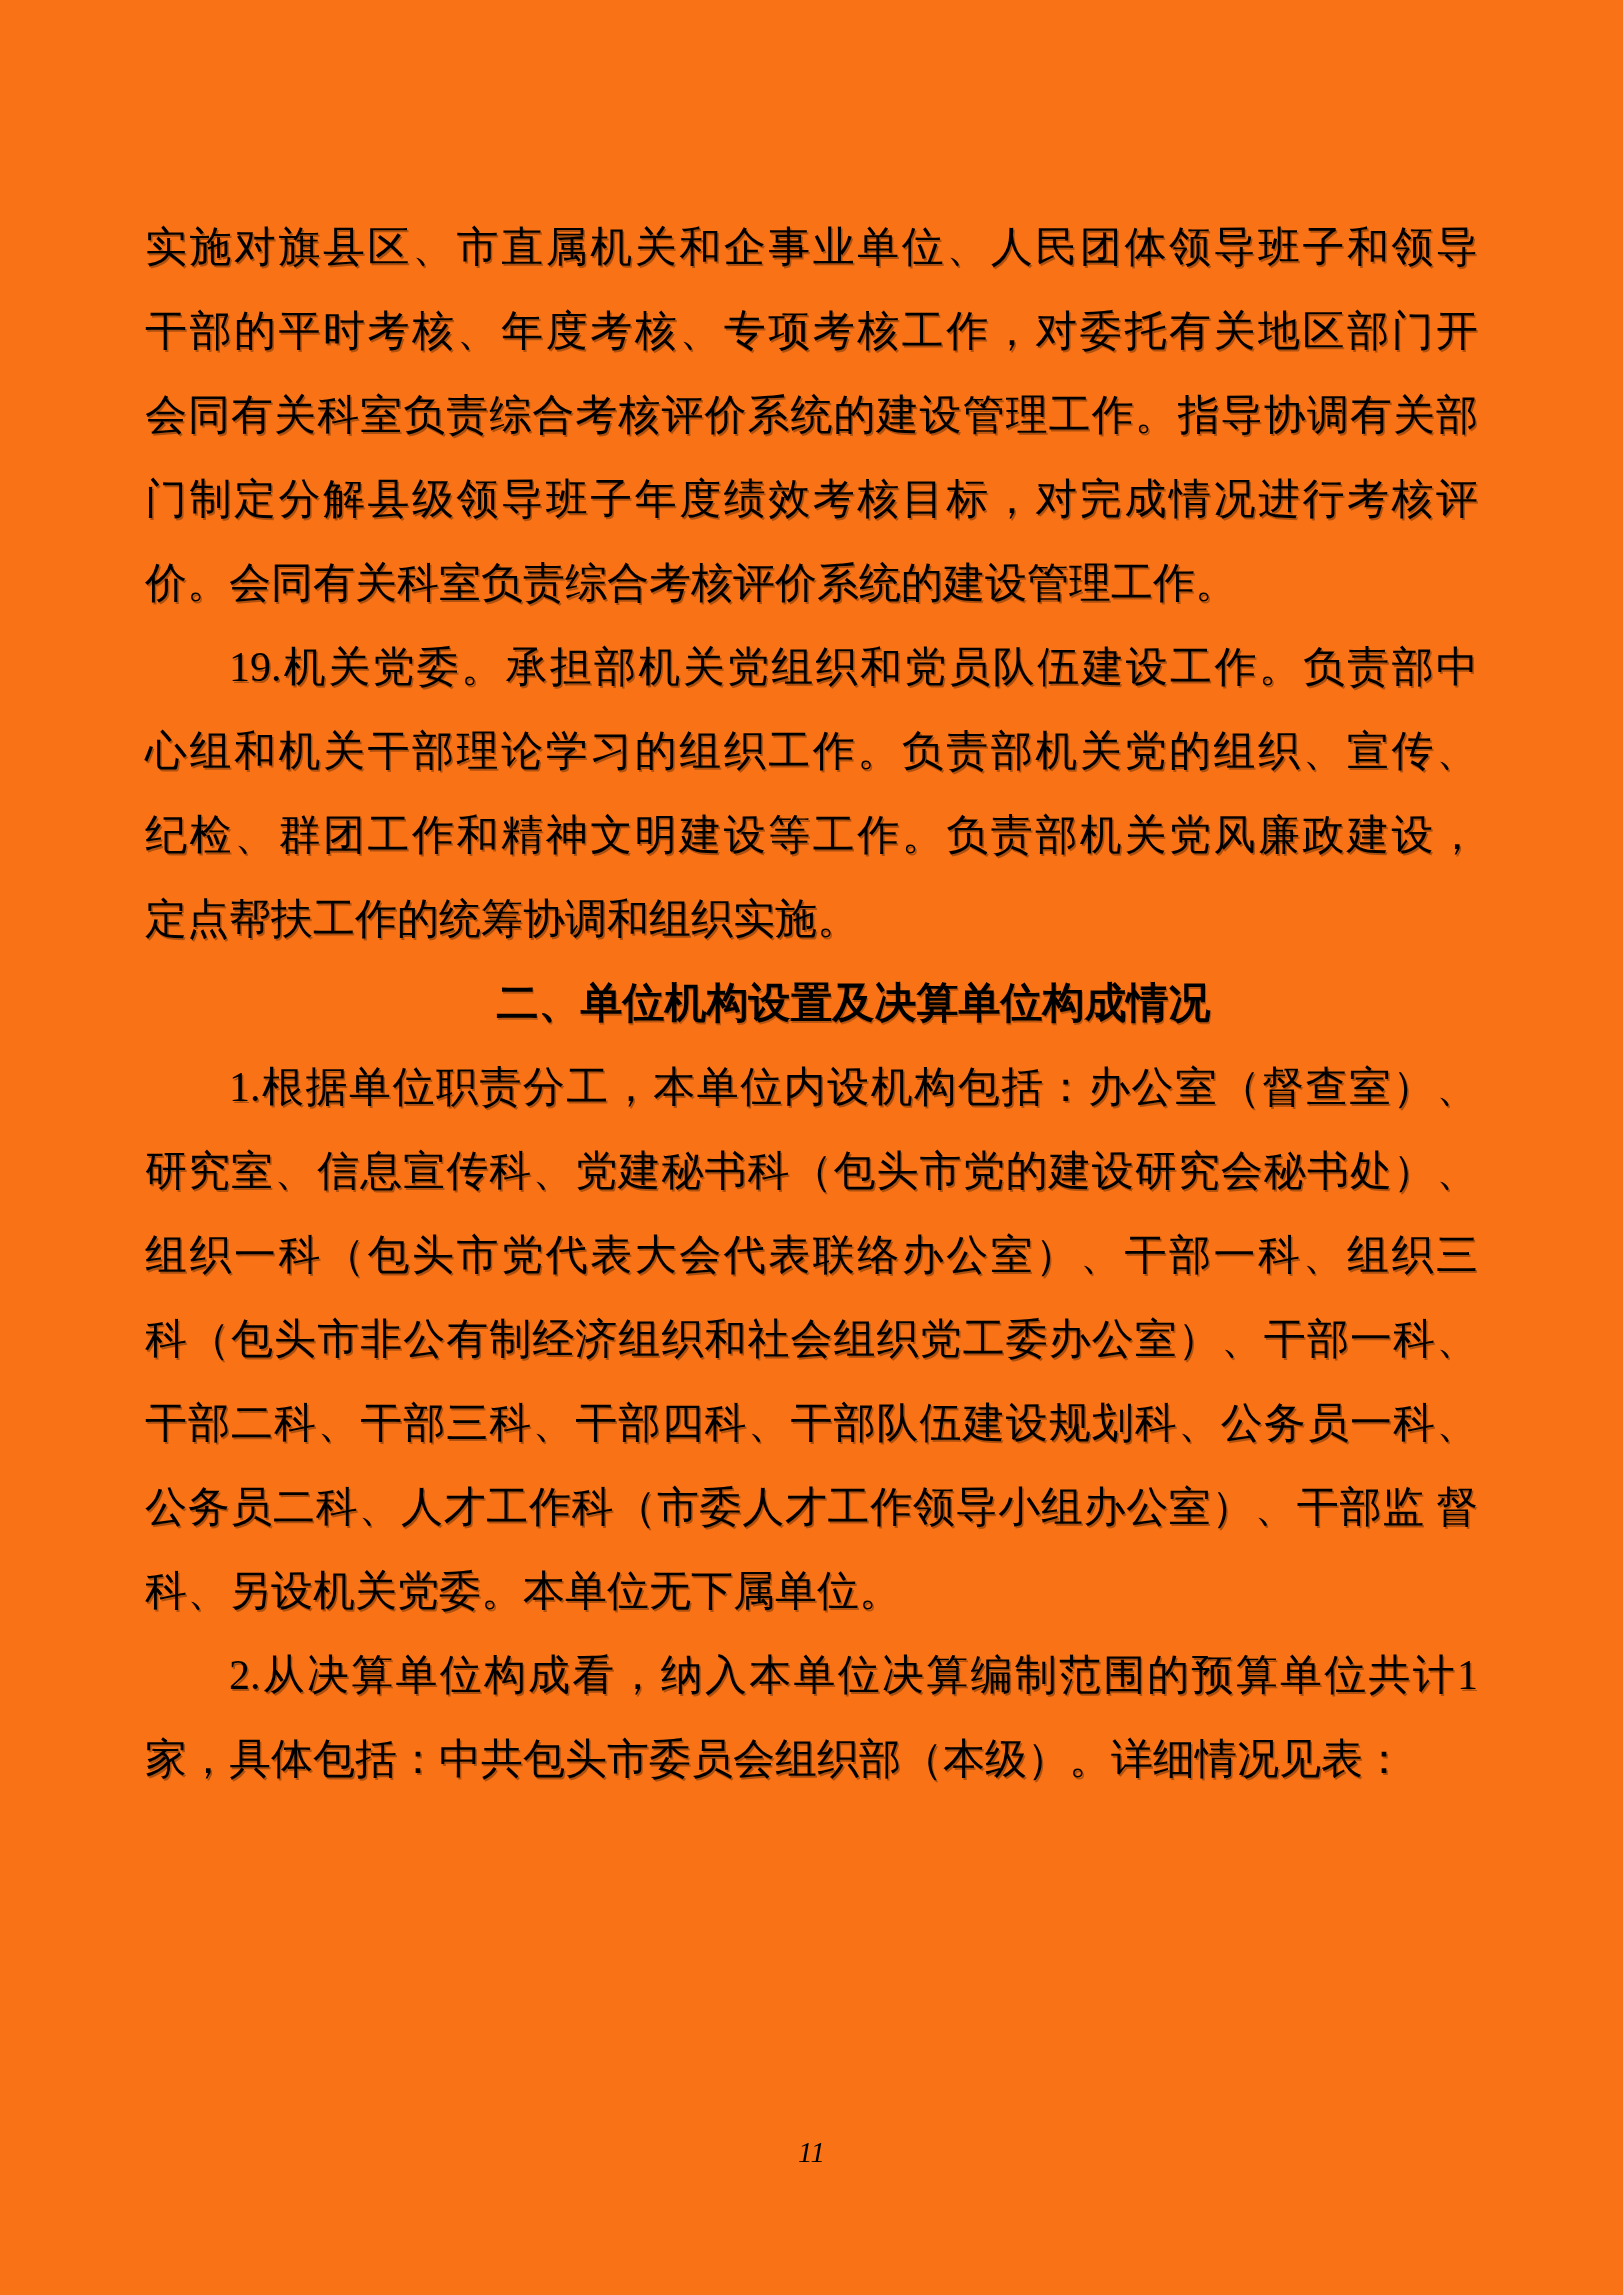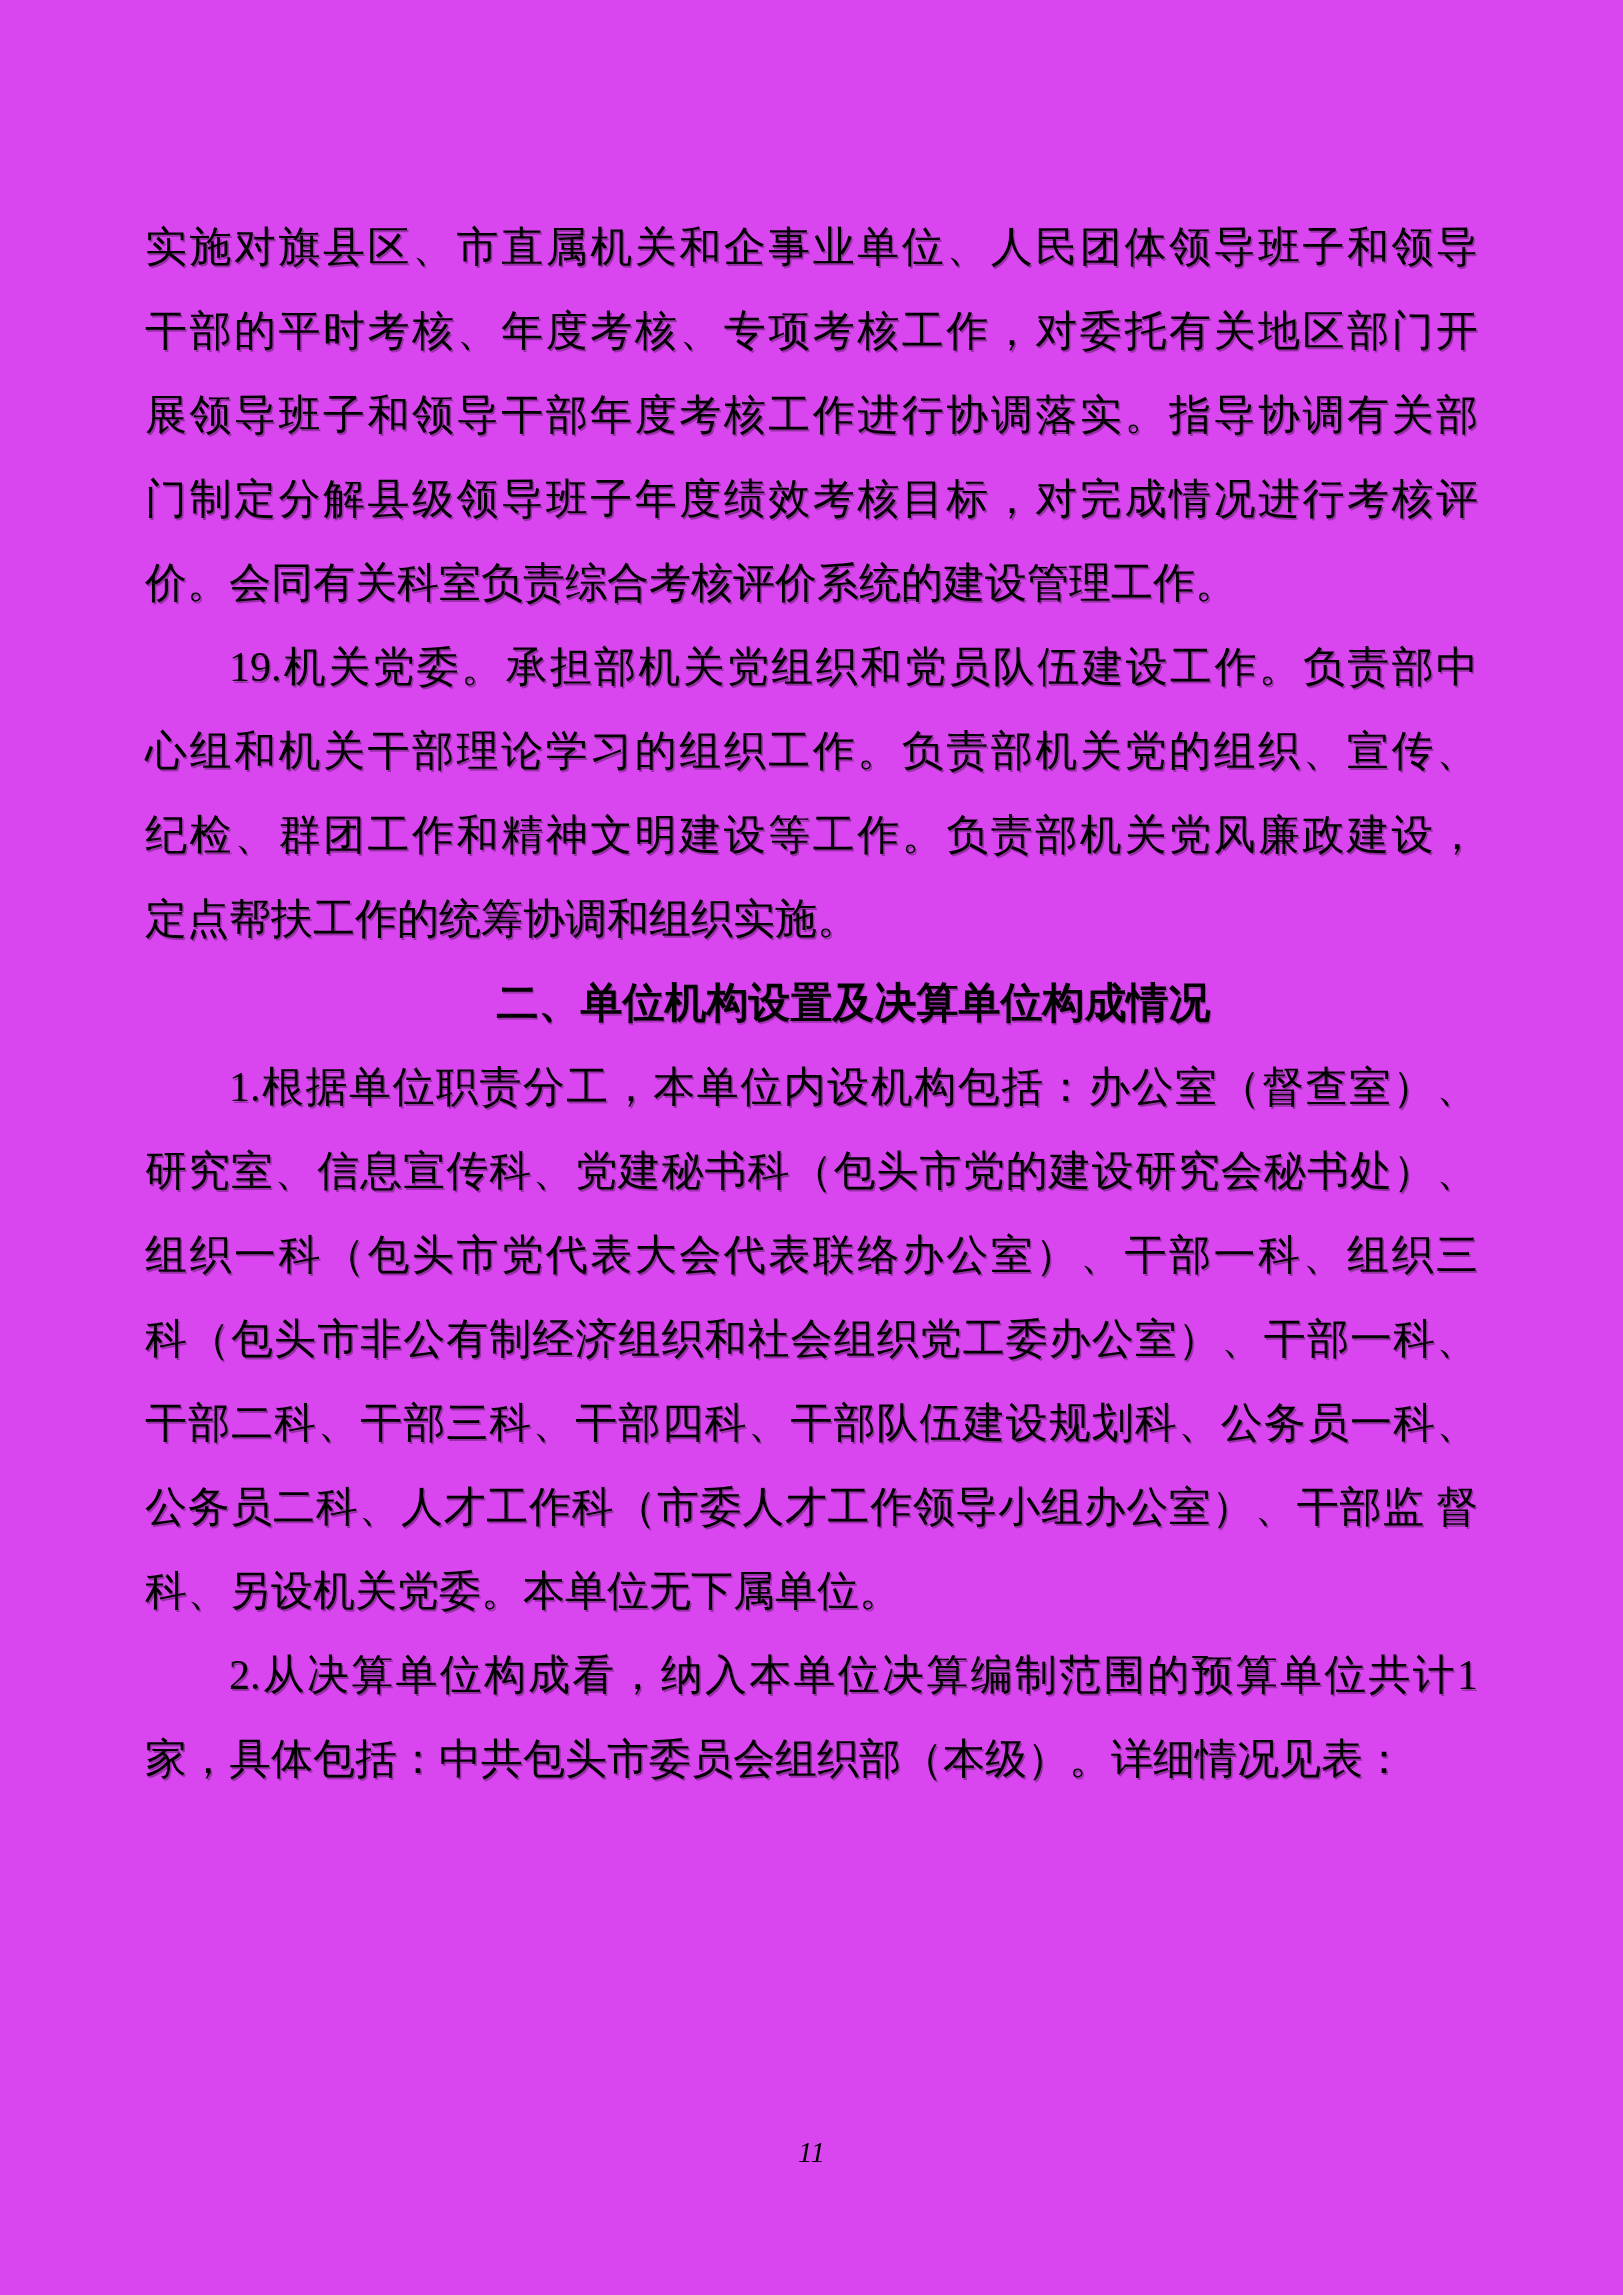--- a/index.html
+++ b/index.html
@@ -4,21 +4,21 @@
 <style>
   html, body {
     margin: 0;
     padding: 0;
     background: #ffffff;
   }
   .page {
     position: relative;
     width: 1623px;
     height: 2295px;
-    background: #d946ef;
+    background: #f97316;
     color: #000000;
     font-family: "Liberation Serif", "DejaVu Serif", serif;
     overflow: hidden;
   }
   .text-block {
     position: absolute;
     left: 145px;
     top: 205px;
     width: 1333px;
     font-size: 42px;
@@ -67,21 +67,21 @@
 </style>
 </head>
 <body>
 
 <div class="page">
   <div class="text-block">
 
     <div class="para">
       <div class="line">实施对旗县区、市直属机关和企事业单位、人民团体领导班子和领导</div>
       <div class="line">干部的平时考核、年度考核、专项考核工作，对委托有关地区部门开</div>
-      <div class="line">展领导班子和领导干部年度考核工作进行协调落实。指导协调有关部</div>
+      <div class="line">会同有关科室负责综合考核评价系统的建设管理工作。指导协调有关部</div>
       <div class="line">门制定分解县级领导班子年度绩效考核目标，对完成情况进行考核评</div>
       <div class="line last">价。会同有关科室负责综合考核评价系统的建设管理工作。</div>
     </div>
 
     <div class="para">
       <div class="line indent">19.机关党委。承担部机关党组织和党员队伍建设工作。负责部中</div>
       <div class="line">心组和机关干部理论学习的组织工作。负责部机关党的组织、宣传、</div>
       <div class="line">纪检、群团工作和精神文明建设等工作。负责部机关党风廉政建设，</div>
       <div class="line last">定点帮扶工作的统筹协调和组织实施。</div>
     </div>

